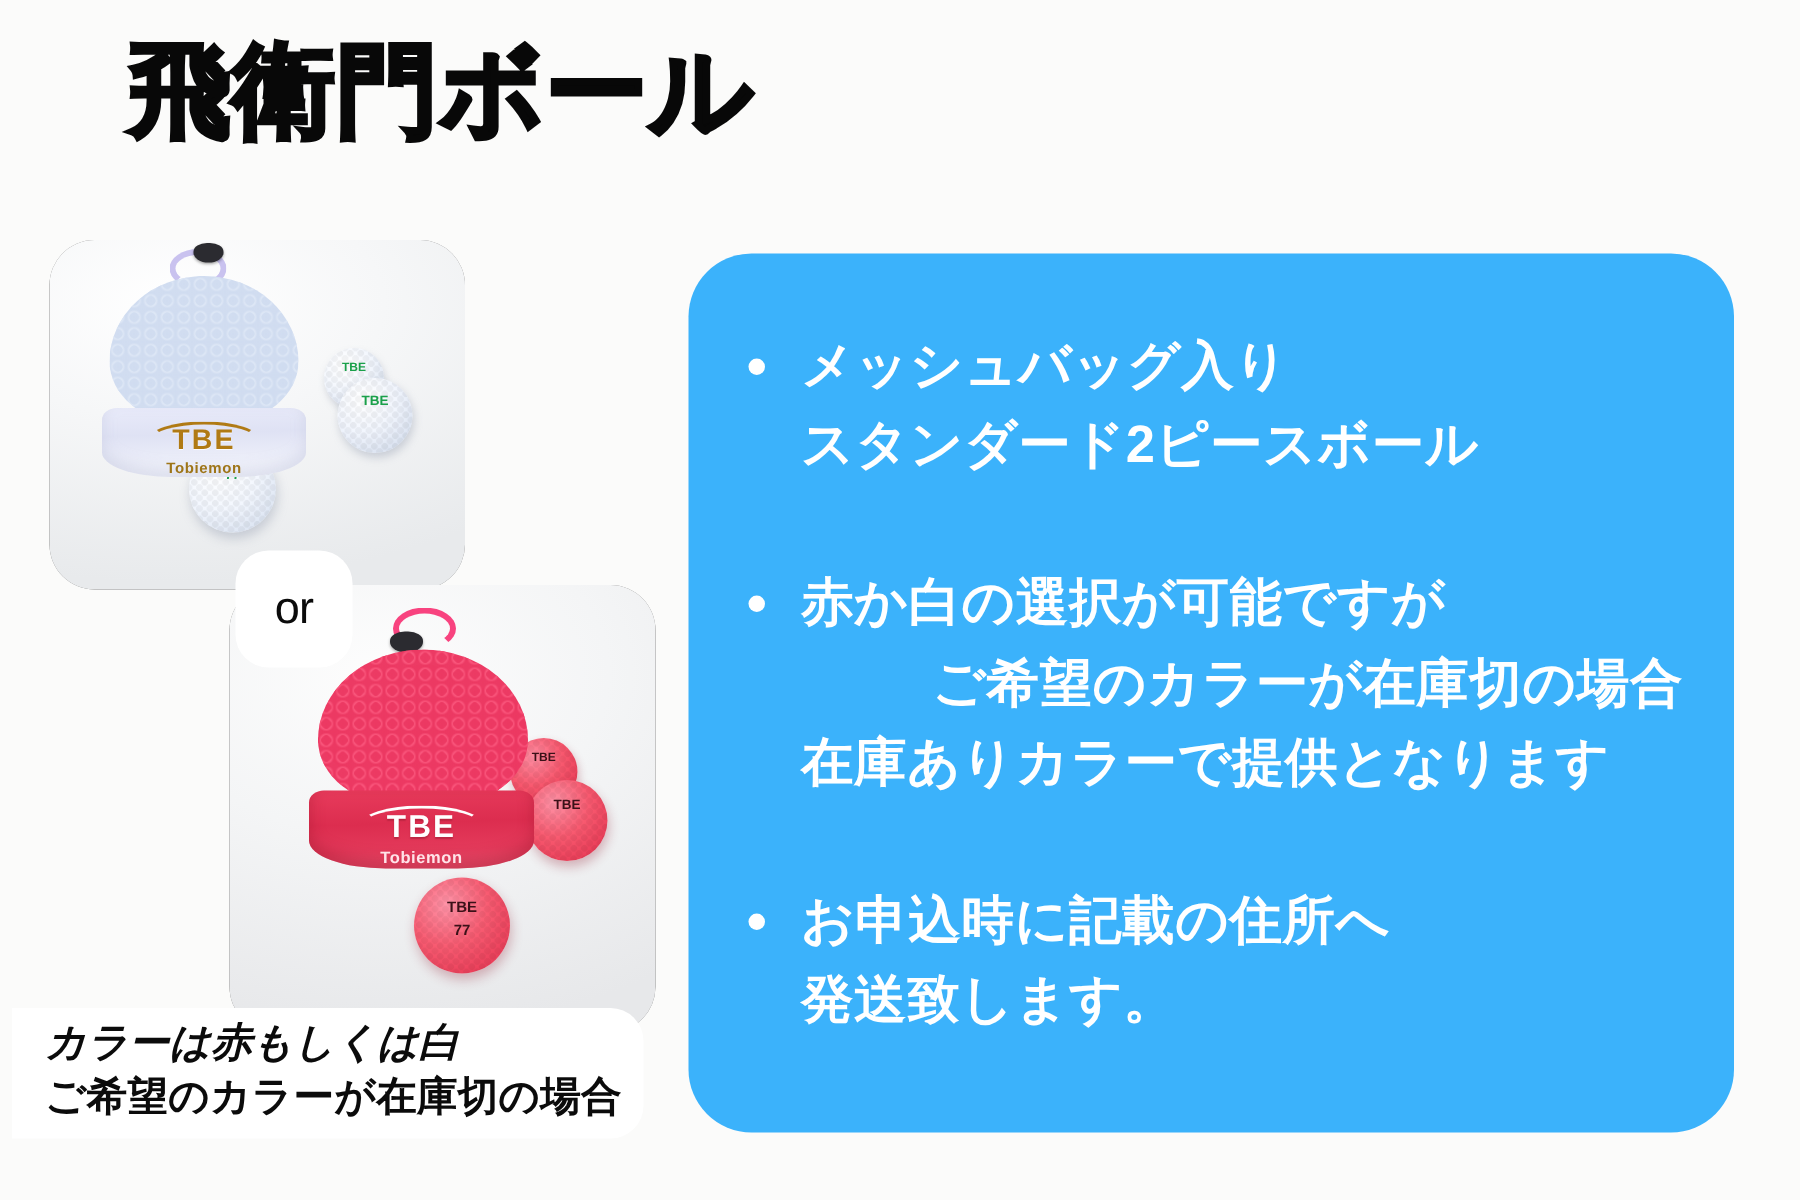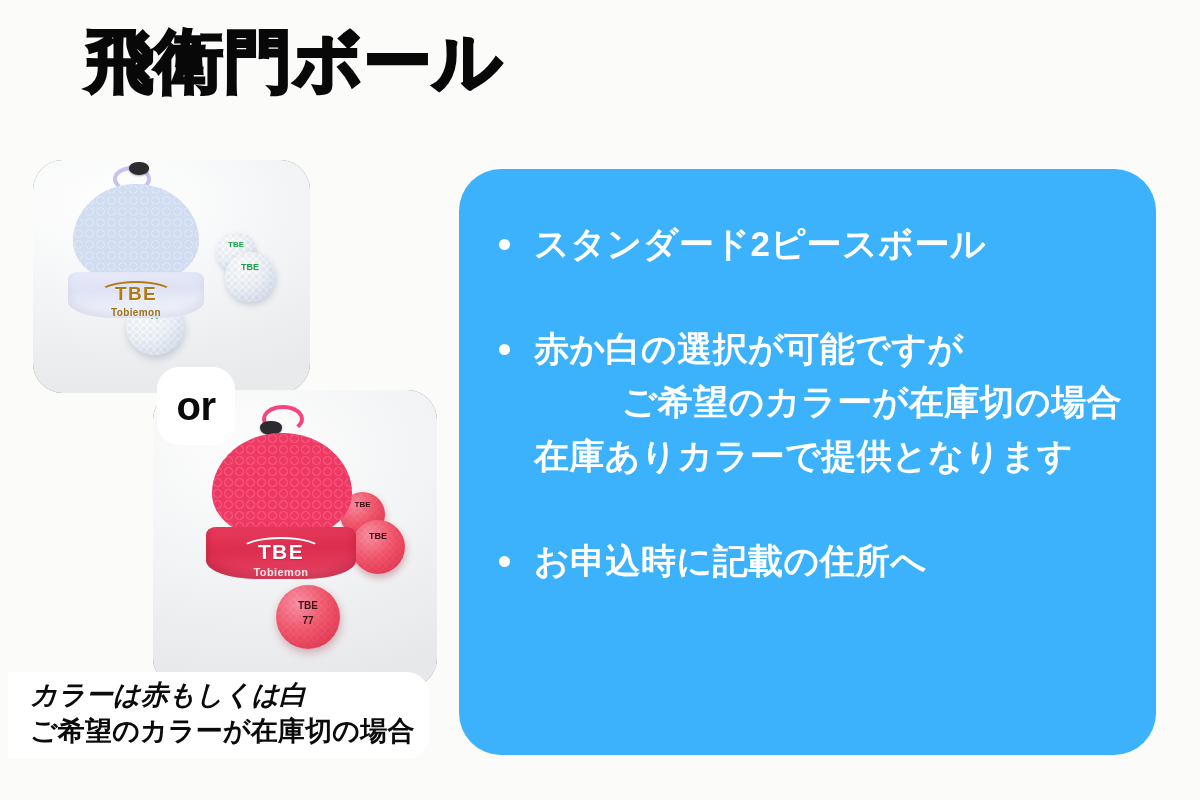--- a/index.html
+++ b/index.html
@@ -158,22 +158,22 @@
   .or-badge {
     position:absolute;
     left:157px; top:367px;
     width:78px; height:78px;
     background:#ffffff;
     border-radius:22px;
     display:flex; align-items:center; justify-content:center;
     z-index:9;
   }
   .or-badge span {
-    font-size:40px;
-    font-weight:700;
+    font-size:30px;
+    font-weight:400;
     color:#0b0b0b;
     letter-spacing:-.5px;
     line-height:1;
   }
 
   
   .caption {
     position:absolute;
     left:8px; top:672px;
     padding:6px 14px 9px 22px;
@@ -366,36 +366,38 @@
     </div>
 
   </div>
 
   <div class="blue-panel">
     <ul class="bullet-list">
 
       <li class="bullet-item">
         <span class="bullet-dot"></span>
         <span class="bullet-text">
+          <span class="bullet-line" style="display: block;">メッシュバッグ入り</span>
           <span class="bullet-line" style="display: block;">スタンダード2ピースボール</span>
         </span>
       </li>
 
       <li class="bullet-item">
         <span class="bullet-dot"></span>
         <span class="bullet-text">
           <span class="bullet-line" style="display: block;">赤か白の選択が可能ですが</span>
           <span class="bullet-line" style="display: block; text-align: right;">ご希望のカラーが在庫切の場合</span>
           <span class="bullet-line" style="display: block;">在庫ありカラーで提供となります</span>
         </span>
       </li>
 
       <li class="bullet-item">
         <span class="bullet-dot"></span>
         <span class="bullet-text">
           <span class="bullet-line" style="display: block;">お申込時に記載の住所へ</span>
+          <span class="bullet-line" style="display: block;">発送致します。</span>
         </span>
       </li>
 
     </ul>
   </div>
 
 </div>
 
 </body></html>

